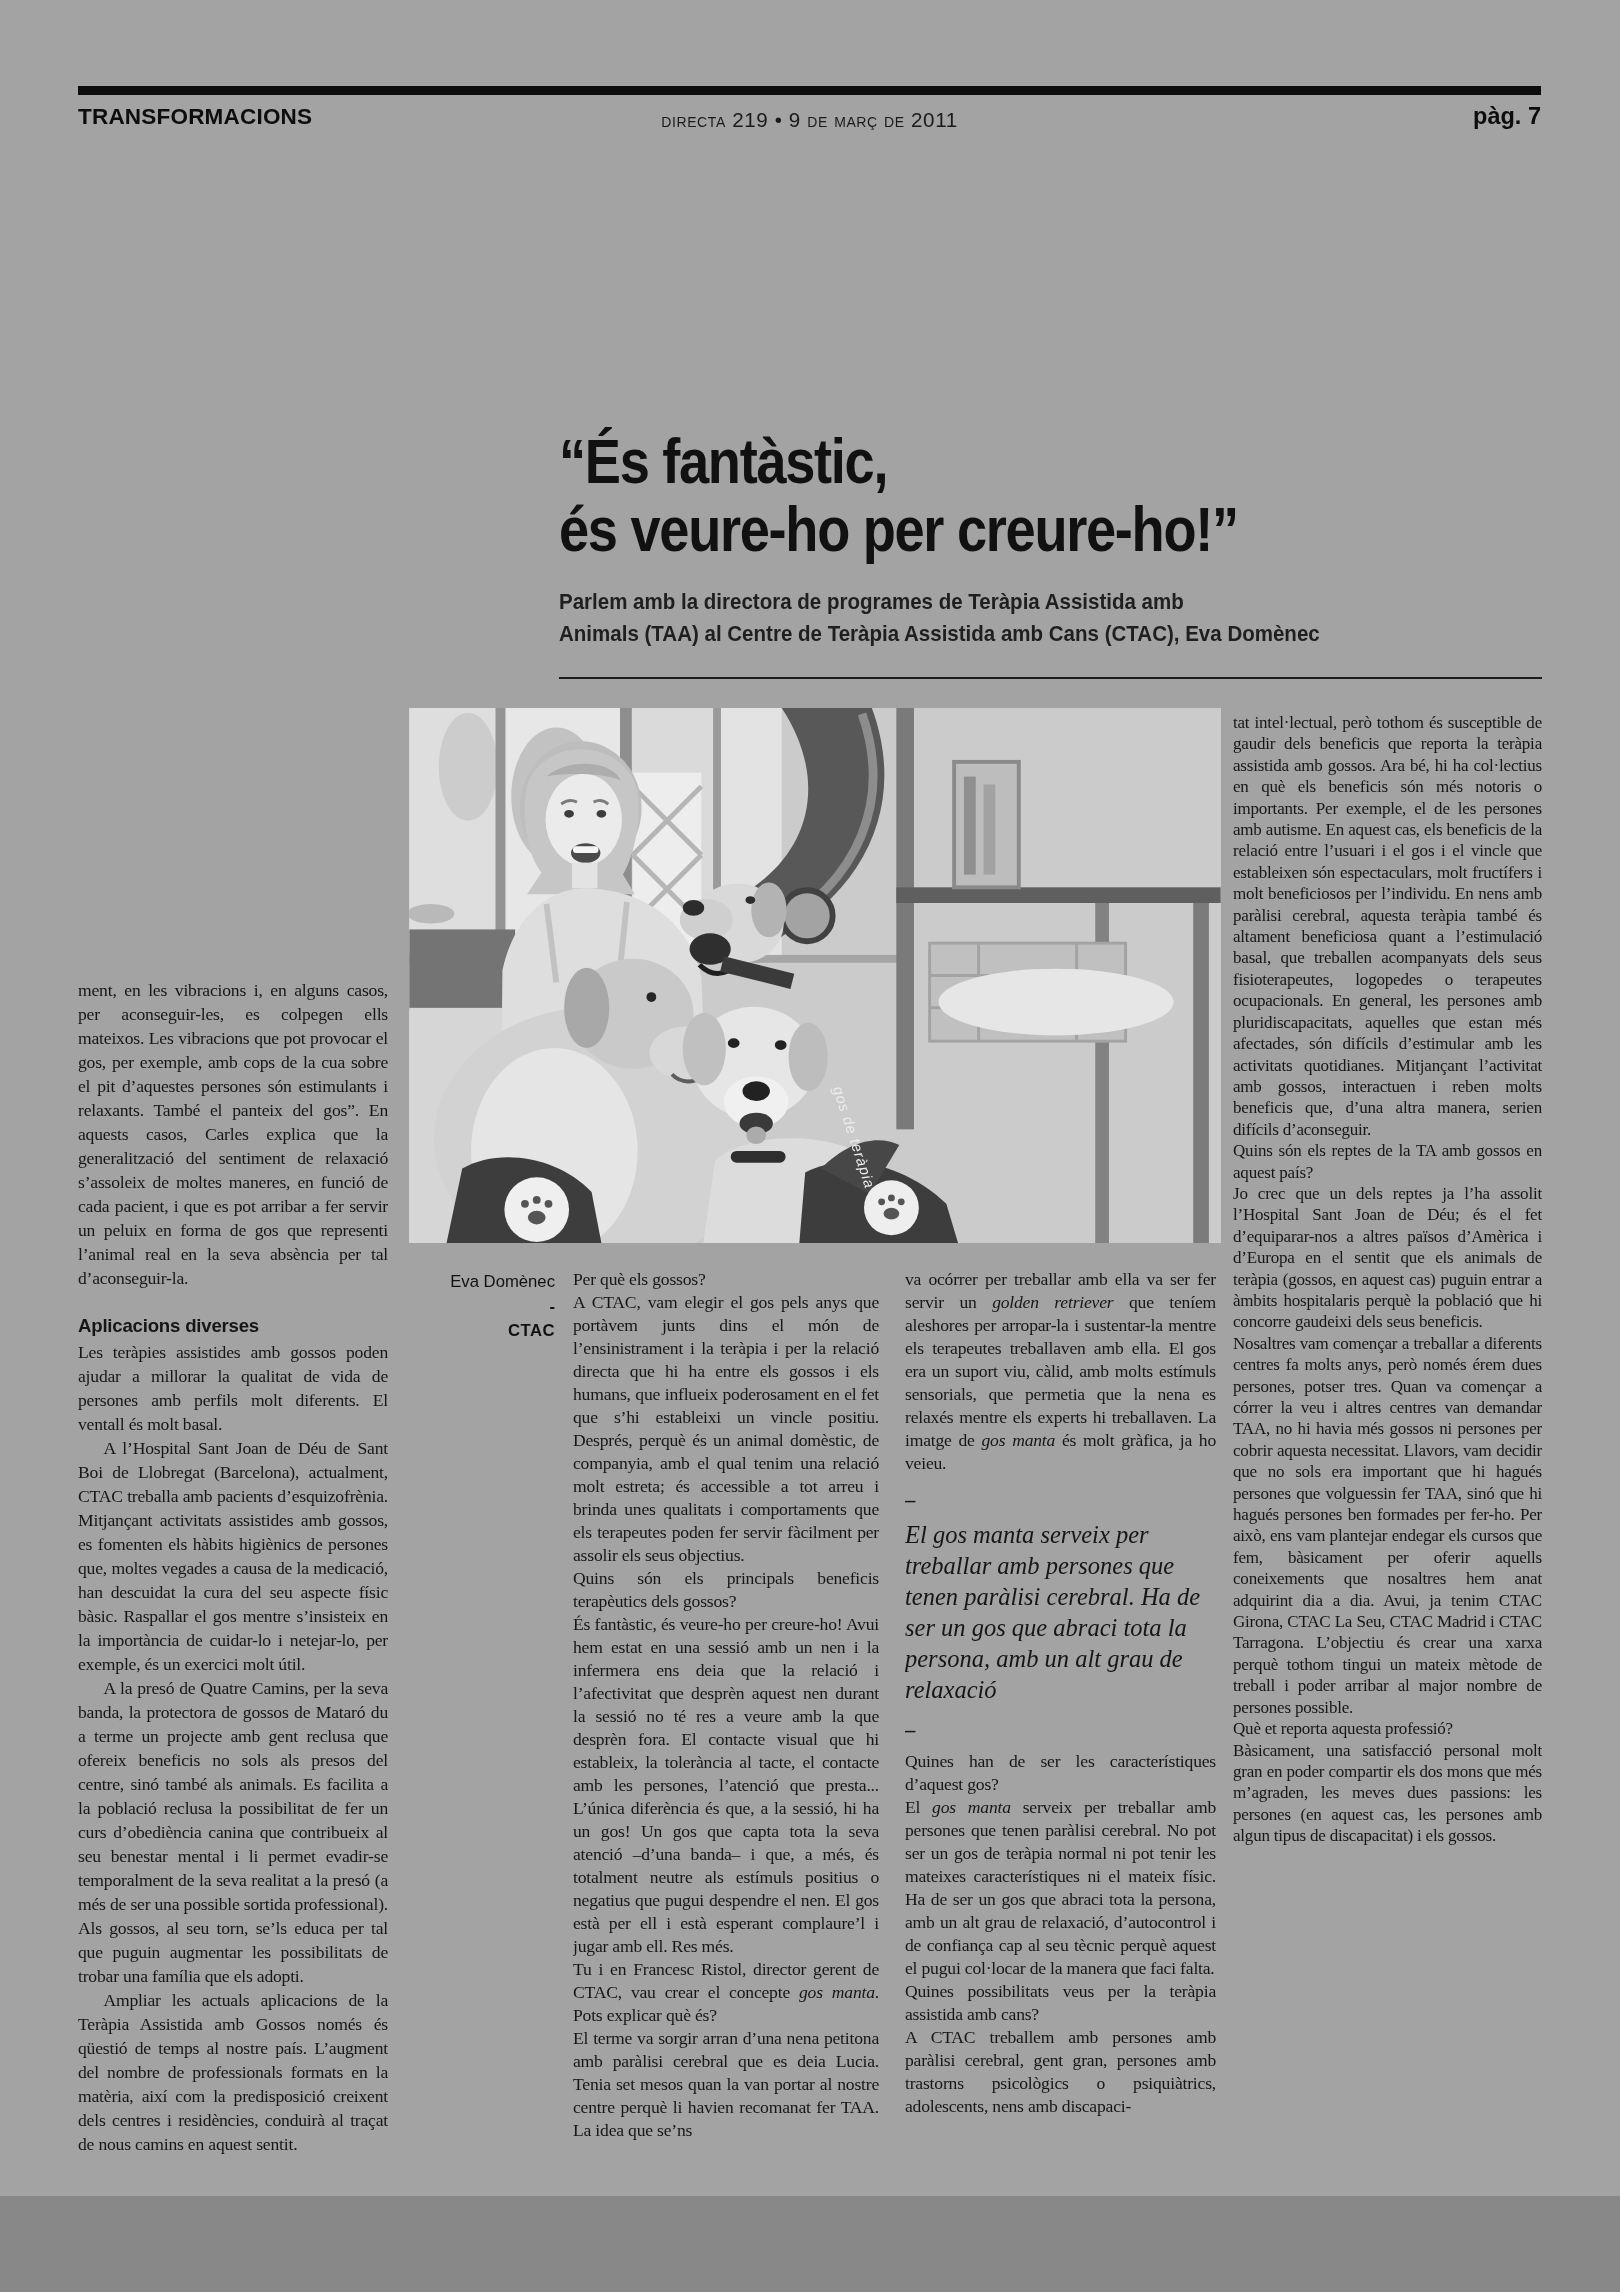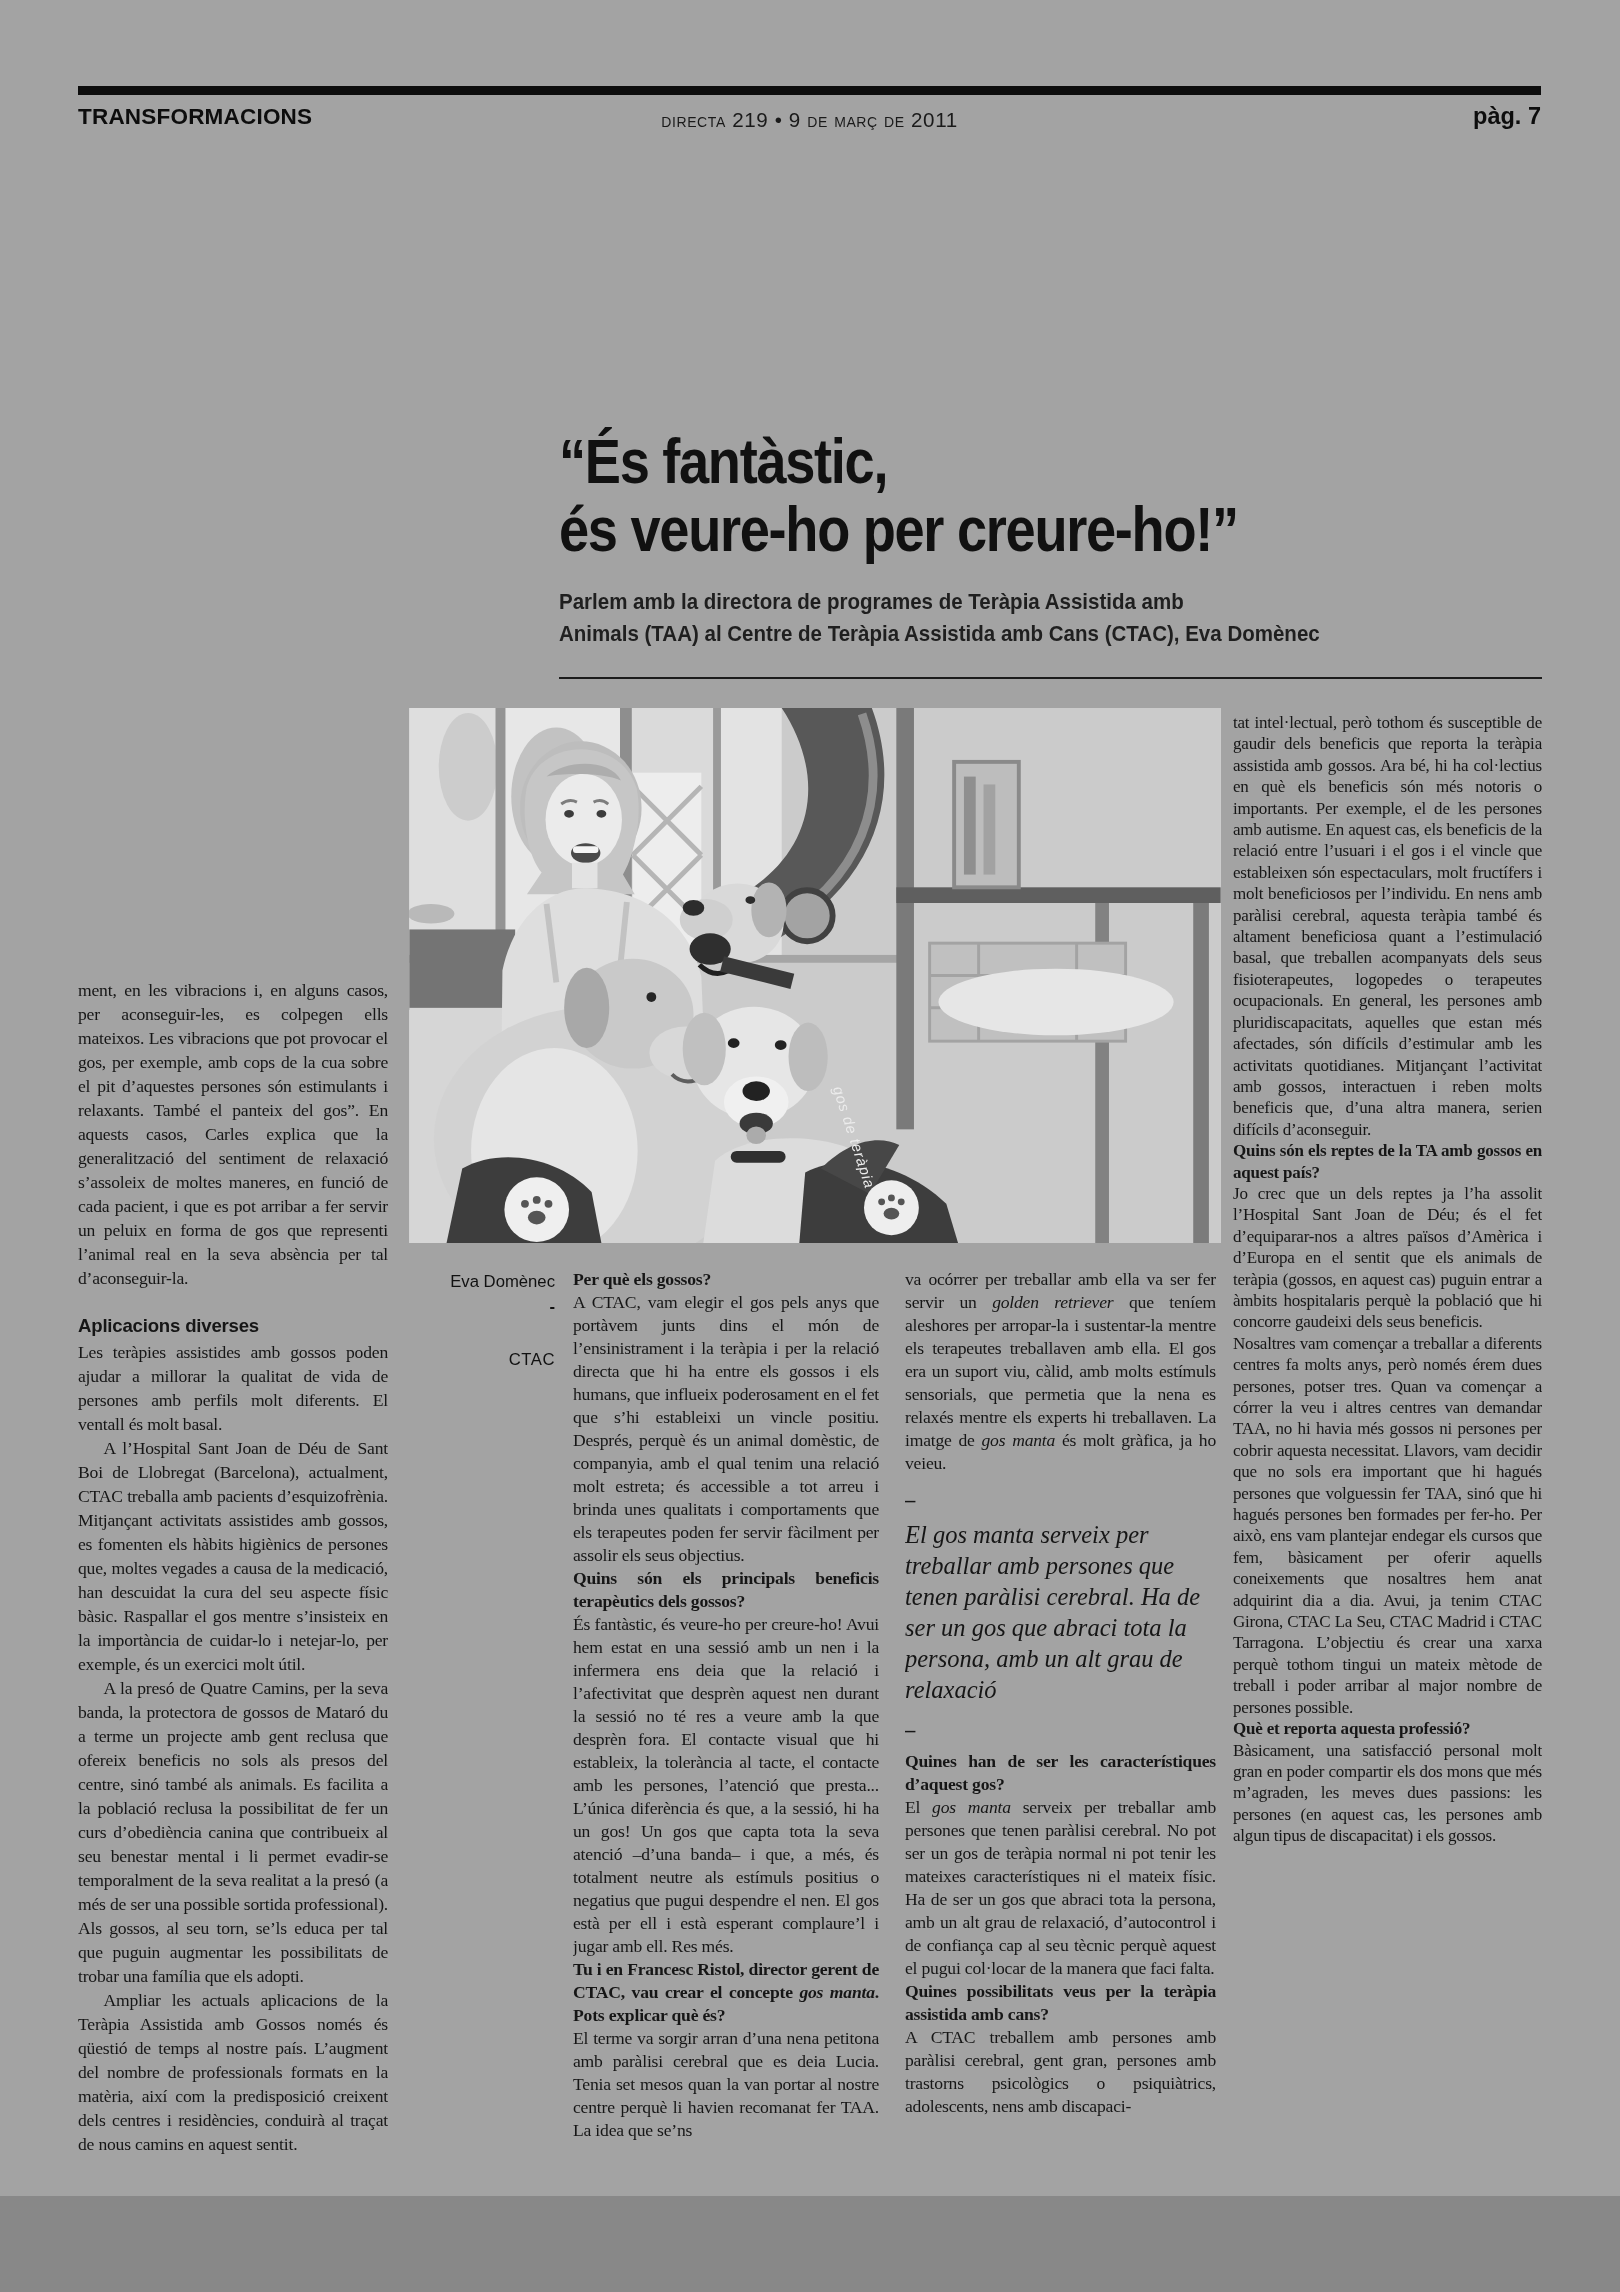--- a/index.html
+++ b/index.html
@@ -24,31 +24,31 @@
   #standfirst{left:559px;top:586px;width:941px;font-family:"Liberation Sans",sans-serif;
     font-weight:bold;font-size:21.6px;line-height:32px;color:#1f1f1f;
     transform:scaleX(.95);transform-origin:left top;white-space:nowrap;}
   #headline-rule{left:559px;top:677px;width:983px;height:2px;background:#1c1c1c;}
   #bottom-rule{left:573px;top:2201px;width:968px;height:2px;background:#1c1c1c;}
   
   #photo-box{left:409px;top:708px;width:812px;height:535px;background:#cfcfcf;overflow:hidden;}
   
   #photo-caption{left:400px;top:1270px;width:155px;text-align:right;
     font-family:"Liberation Sans",sans-serif;font-size:16.7px;line-height:24.5px;color:#111;}
-  #photo-caption .credit{font-weight:normal;letter-spacing:0.5px;margin-top:29px;}
+  #photo-caption .credit{font-weight:bold;letter-spacing:0.5px;}
   #photo-caption .sep{font-weight:bold;}
   
   .col{position:absolute;overflow:hidden;text-align:justify;color:#161616;
     font-size:17.6px;letter-spacing:-0.2px;}
   .col p{margin:0;hyphens:auto;}
   #col-left {left:78px;  top:978px; width:310px;height:1237px;line-height:24px;}
   #col-a    {left:573px; top:1268px;width:306px;height:933px; line-height:23px;}
   #col-b    {left:905px; top:1268px;width:311px;height:933px; line-height:23px;}
   #col-right{left:1233px;top:712px; width:309px;height:1492px;line-height:21.4px;font-size:17px;}
-  .b-q{font-weight:bold;}
+  .b-q{font-weight:normal;}
   .b-subhead{font-family:"Liberation Sans",sans-serif;font-weight:bold;font-size:18.6px;
     text-align:left;margin:23.5px 0 2.9px 0 !important;}
   .b-quote{font-style:italic;font-size:24.5px;line-height:31px;text-align:left;
     letter-spacing:0;margin:2px 0 2px 0 !important;}
   .b-dash{font-weight:bold;text-align:left;font-size:20.6px;margin:13.7px 0 7.8px 0 !important;}
   .ind{text-indent:25.5px;}
 </style>
 </head>
 <body>
 

